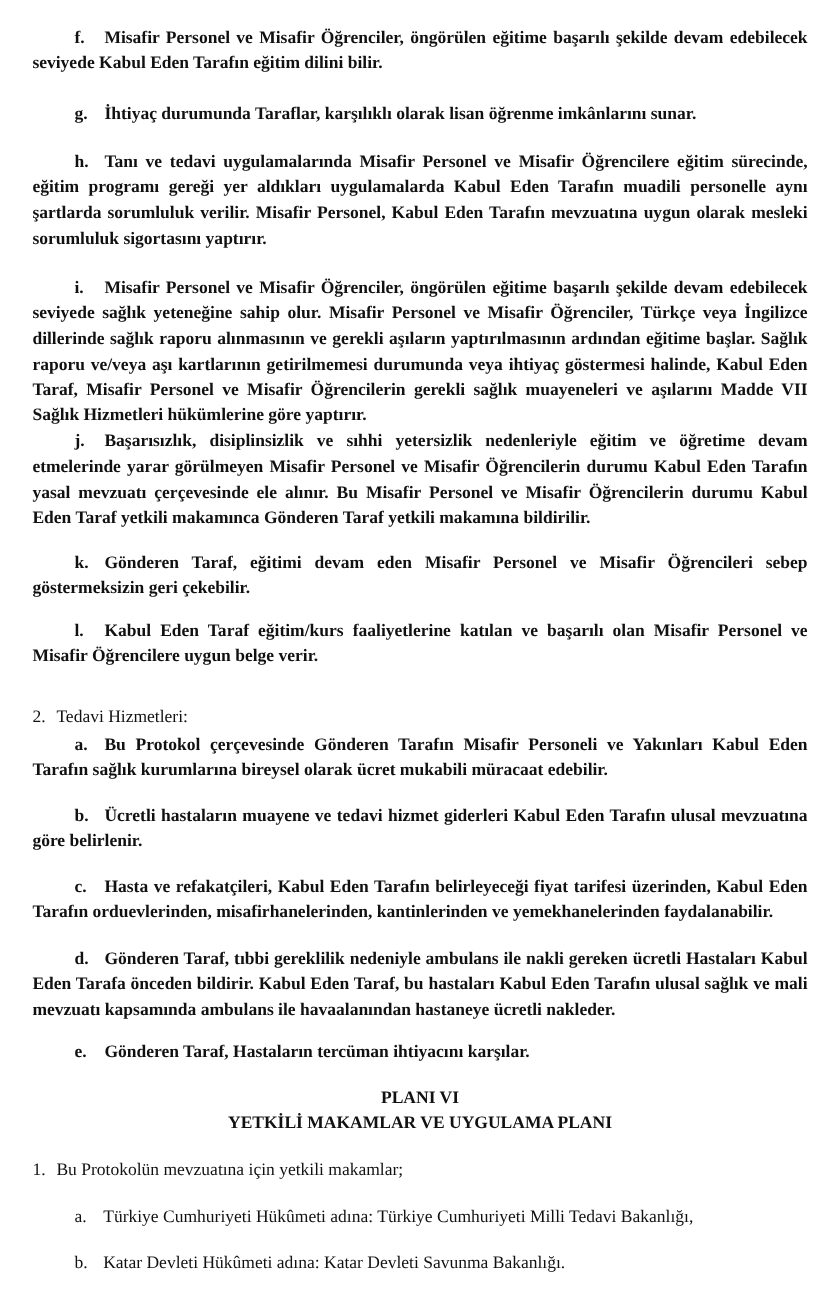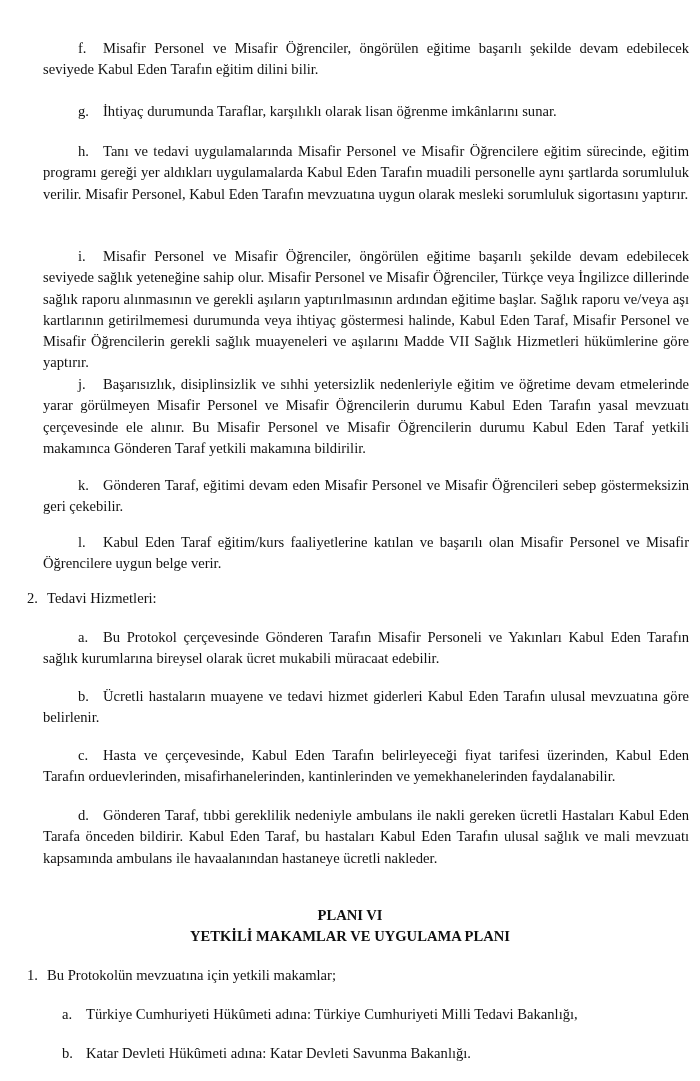--- a/index.html
+++ b/index.html
@@ -10,21 +10,22 @@
       font-size: 14.6px;
     }
     .page { position: absolute; left: 0; top: 0; width: 700px; height: 1081px; }
     .para {
       position: absolute;
       left: 27px;
       width: 646px;
       line-height: 21.3px;
       text-align: justify;
       text-justify: inter-word;
-      margin: 16px;
+      margin: 0;
+      font-weight: bold;
     }
     .para .indent { display: inline-block; width: 35px; }
     .para .marker { display: inline-block; width: 25px; }
     .heading {
       position: absolute; left: 0; width: 700px; text-align: center;
       font-weight: bold; line-height: 21px; margin: 0;
     }
     .num-item { position: absolute; left: 27px; line-height: 21px; }
     .num-item .n { display: inline-block; width: 20px; }
     .sub-item { position: absolute; left: 62px; line-height: 21px; }
@@ -48,24 +49,25 @@
   <p class="para" style="top:459px;"><span class="indent"></span><span class="marker">k.</span><span>Gönderen Taraf, eğitimi devam eden Misafir Personel ve Misafir Öğrencileri sebep göstermeksizin geri çekebilir.</span></p>
 
   <p class="para" style="top:516px;"><span class="indent"></span><span class="marker">l.</span><span>Kabul Eden Taraf eğitim/kurs faaliyetlerine katılan ve başarılı olan Misafir Personel ve Misafir Öğrencilere uygun belge verir.</span></p>
 
   <div class="num-item" style="top:573px;margin-top:15px;"><span class="n">2.</span><span>Tedavi Hizmetleri:</span></div>
 
   <p class="para" style="top:611px;"><span class="indent"></span><span class="marker">a.</span><span>Bu Protokol çerçevesinde Gönderen Tarafın Misafir Personeli ve Yakınları Kabul Eden Tarafın sağlık kurumlarına bireysel olarak ücret mukabili müracaat edebilir.</span></p>
 
   <p class="para" style="top:670px;"><span class="indent"></span><span class="marker">b.</span><span>Ücretli hastaların muayene ve tedavi hizmet giderleri Kabul Eden Tarafın ulusal mevzuatına göre belirlenir.</span></p>
 
-  <p class="para" style="top:729px;"><span class="indent"></span><span class="marker">c.</span><span>Hasta ve çerçevesinde, Kabul Eden Tarafın belirleyeceği fiyat tarifesi üzerinden, Kabul Eden Tarafın orduevlerinden, misafirhanelerinden, kantinlerinden ve yemekhanelerinden faydalanabilir.</span></p>
+  <p class="para" style="top:729px;"><span class="indent"></span><span class="marker">c.</span><span>Hasta ve refakatçileri, Kabul Eden Tarafın belirleyeceği fiyat tarifesi üzerinden, Kabul Eden Tarafın orduevlerinden, misafirhanelerinden, kantinlerinden ve yemekhanelerinden faydalanabilir.</span></p>
 
   <p class="para" style="top:789px;"><span class="indent"></span><span class="marker">d.</span><span>Gönderen Taraf, tıbbi gereklilik nedeniyle ambulans ile nakli gereken ücretli Hastaları Kabul Eden Tarafa önceden bildirir. Kabul Eden Taraf, bu hastaları Kabul Eden Tarafın ulusal sağlık ve mali mevzuatı kapsamında ambulans ile havaalanından hastaneye ücretli nakleder.</span></p>
 
+  <p class="para" style="top:867px;"><span class="indent"></span><span class="marker">e.</span><span>Gönderen Taraf, Hastaların tercüman ihtiyacını karşılar.</span></p>
 
   <div class="heading" style="top:905px;">PLANI VI</div>
   <div class="heading" style="top:926px;">YETKİLİ MAKAMLAR VE UYGULAMA PLANI</div>
 
   <div class="num-item" style="top:965px;"><span class="n">1.</span><span>Bu Protokolün mevzuatına için yetkili makamlar;</span></div>
 
   <div class="sub-item" style="top:1004px;"><span class="marker">a.</span><span>Türkiye Cumhuriyeti Hükûmeti adına: Türkiye Cumhuriyeti Milli Tedavi Bakanlığı,</span></div>
 
   <div class="sub-item" style="top:1043px;"><span class="marker">b.</span><span>Katar Devleti Hükûmeti adına: Katar Devleti Savunma Bakanlığı.</span></div>
 

